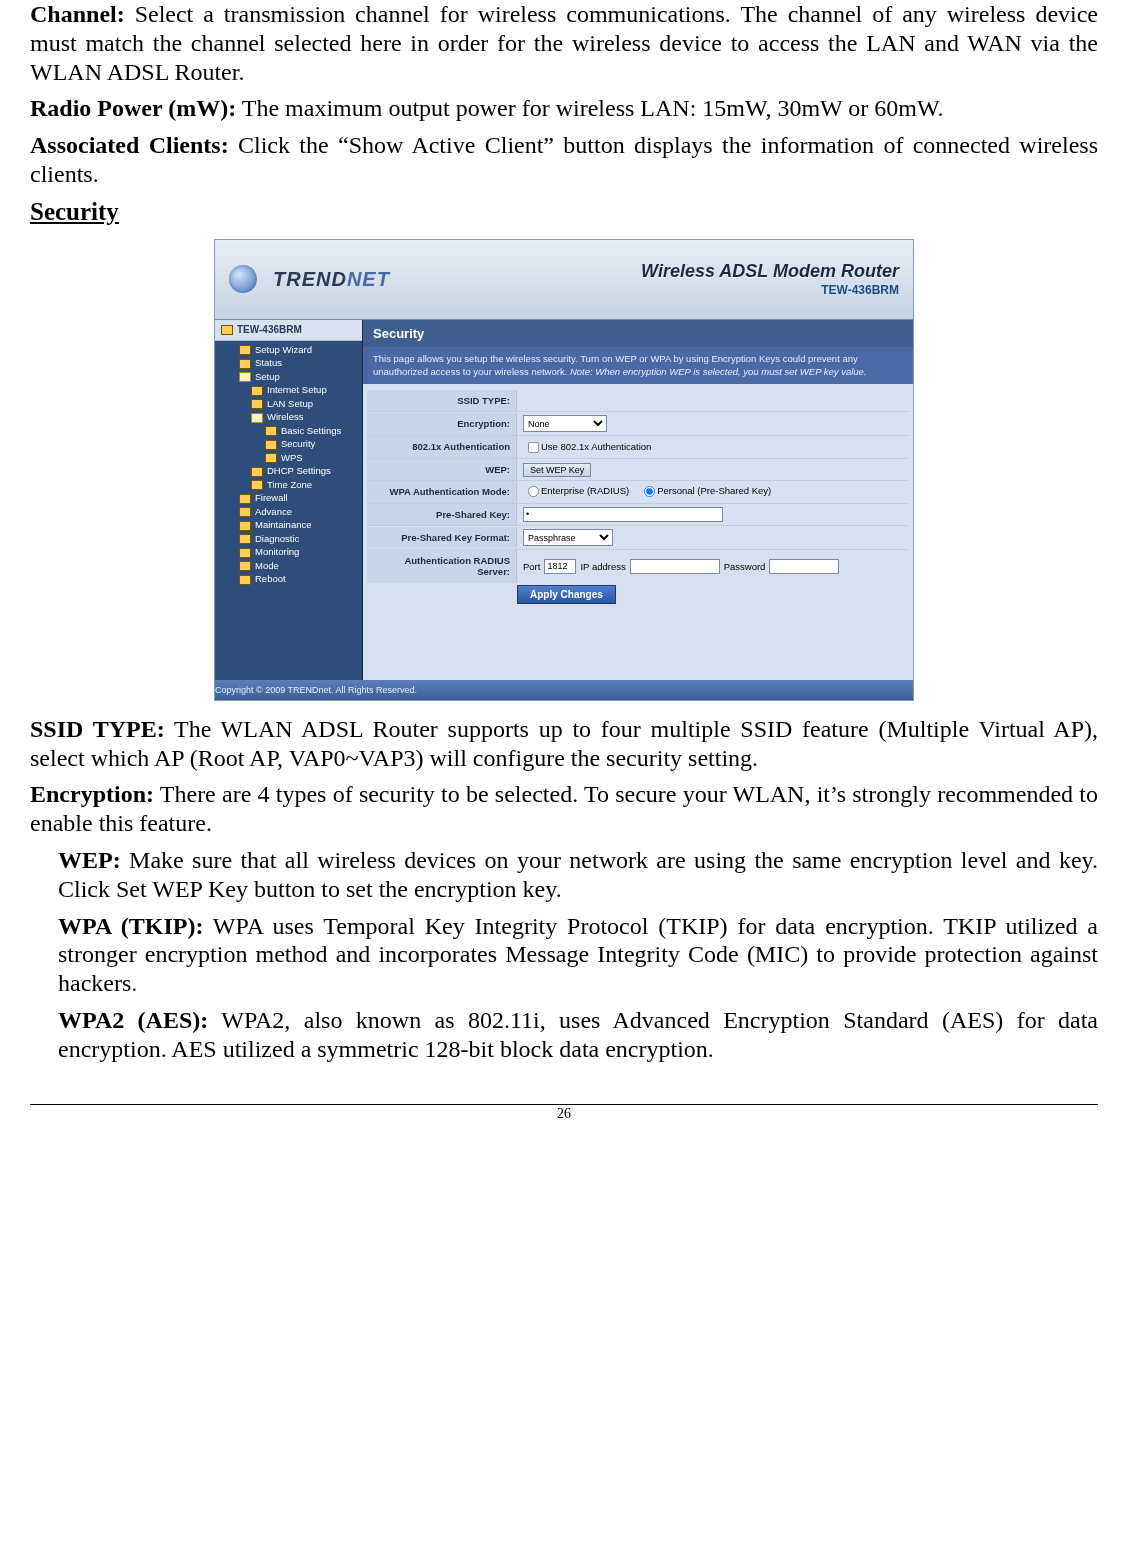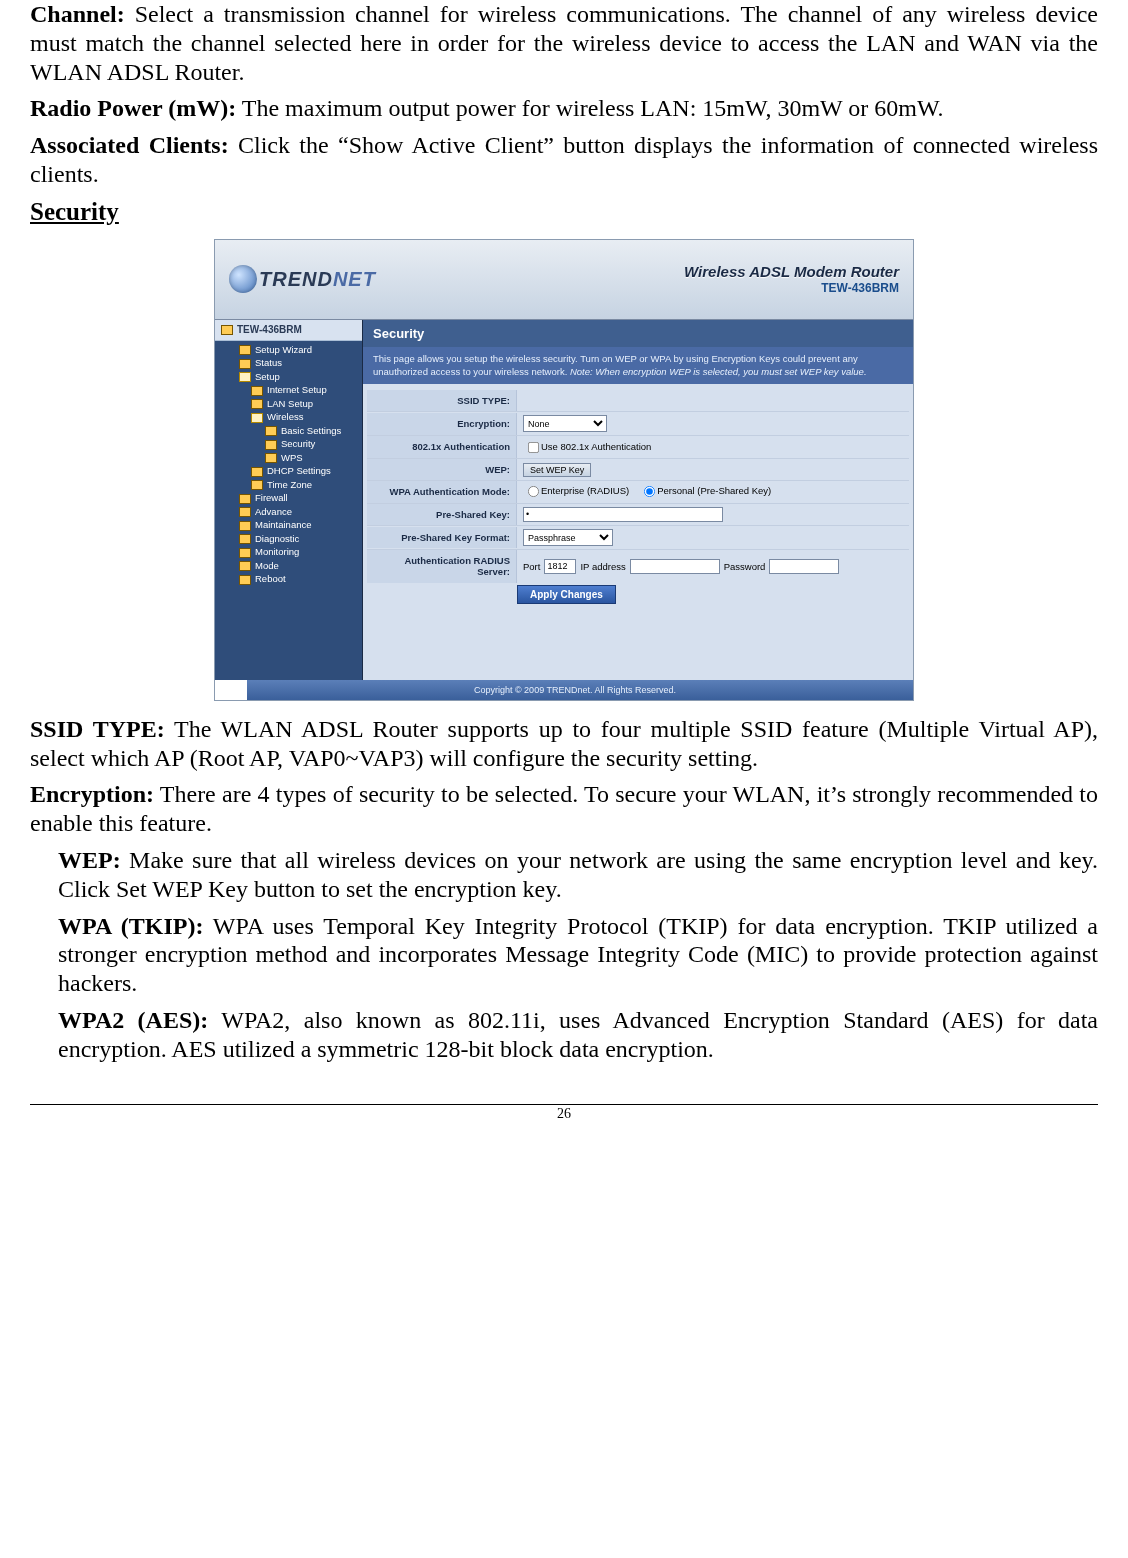--- a/index.html
+++ b/index.html
@@ -27,30 +27,30 @@
   }
   .ss-header {
     height: 80px;
     display: flex;
     align-items: center;
     justify-content: space-between;
     padding: 0 14px;
     background: linear-gradient(#e8edf3, #c6d3e2);
     border-bottom: 1px solid #7a8aa2;
   }
-  .ss-logo { display: flex; align-items: center; gap: 2px; }
+  .ss-logo { display: flex; align-items: center; gap: 16px; }
   .ss-logo-ball {
     width: 28px; height: 28px; border-radius: 50%;
     background: radial-gradient(circle at 35% 35%, #cfe4ff, #3f70b5);
     box-shadow: 0 0 4px rgba(0,0,0,.3) inset;
   }
   .ss-logo-text { font-weight: bold; font-size: 20px; color: #2a3a55; letter-spacing: 1px; font-style: italic; }
   .ss-logo-text .net { color: #4a6aa5; }
   .ss-title-block { text-align: right; color: #1a2a45; }
-  .ss-title-main { font-weight: bold; font-size: 15px; font-style: italic; text-shadow: 0 1px 1px #fff; }
+  .ss-title-main { font-weight: bold; font-size: 18px; font-style: italic; text-shadow: 0 1px 1px #fff; }
   .ss-title-sub { font-weight: bold; font-size: 12px; color: #1a4d8c; }
   .ss-body { display: flex; height: 360px; background: #d2ddea; }
   .ss-sidebar {
     width: 148px; background: #2f4d7a; color: #fff; font-size: 10px;
     overflow: hidden; border-right: 1px solid #1a2a45;
   }
   .tree-root { background: #d8e2f0; color: #2a3a55; font-weight: bold; padding: 4px 6px; font-size: 10px; border-bottom: 1px solid #aabed6; }
   .tree-root::before, .tree-node::before, .tree-leaf::before {
     content: ''; display: inline-block; width: 10px; height: 8px;
     background: #ffcc55; margin-right: 4px; vertical-align: middle;
@@ -96,21 +96,21 @@
     background: linear-gradient(#e8edf3,#c6d3e2); border: 1px solid #7a8aa2;
     font-size: 9px; padding: 1px 6px; font-family: inherit;
   }
   .apply-row { display: flex; justify-content: flex-start; padding-left: 150px; margin-top: 2px;}
   .apply-btn {
     background: linear-gradient(#4f7fd0, #2a55a0); color: #fff; font-weight: bold;
     font-size: 10px; border: 1px solid #1a3a75; padding: 3px 12px; font-family: inherit;
   }
   .ss-footer {
     height: 20px; background: linear-gradient(#5b7fb8,#3a5f9a); color: #e5eefc;
-    font-size: 9px; text-align: center; line-height: 20px; padding-right: 10px; margin-left: 32px;
+    font-size: 9px; text-align: left; line-height: 20px; padding-right: 10px;
   }
   .page-line { border-top: 1.5px solid #000; margin-top: 40px; }
   .page-num { text-align: center; font-size: 14px; font-family: "Times New Roman", serif; margin-top: 1px;}
 </style>
 </head>
 <body>
 
 <p class="para"><span class="bold">Channel:</span><span> Select a transmission channel for wireless communications. The channel of any wireless device must match the channel selected here in order for the wireless device to access the LAN and WAN via the WLAN ADSL Router.</span></p>
 
 <p class="para"><span class="bold">Radio Power (mW):</span><span> The maximum output power for wireless LAN: 15mW, 30mW or 60mW.</span></p>

